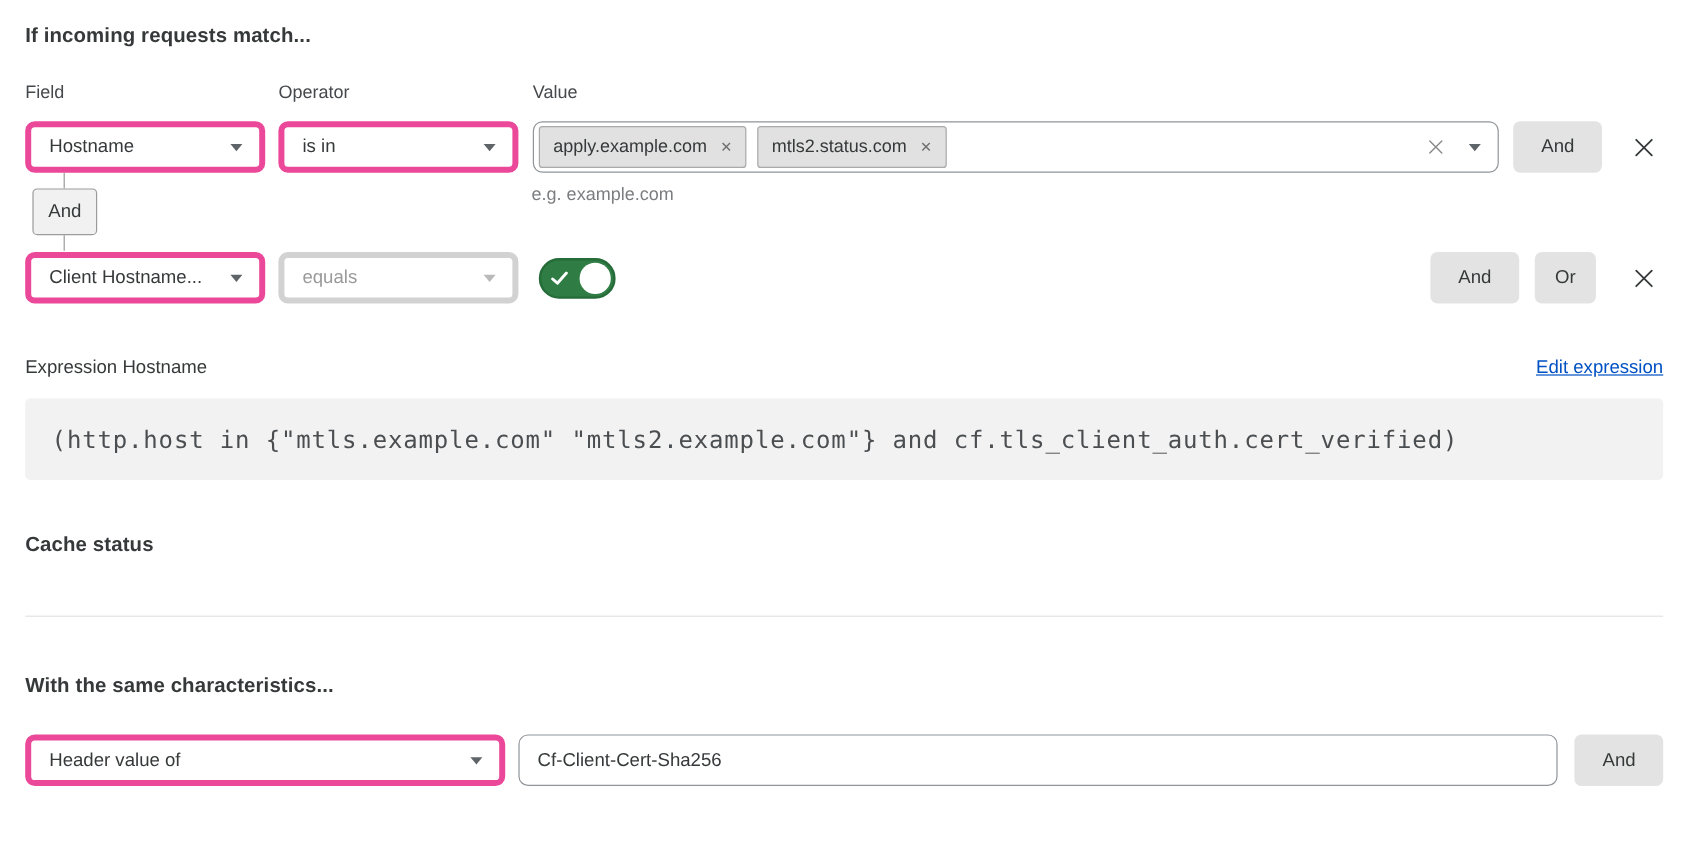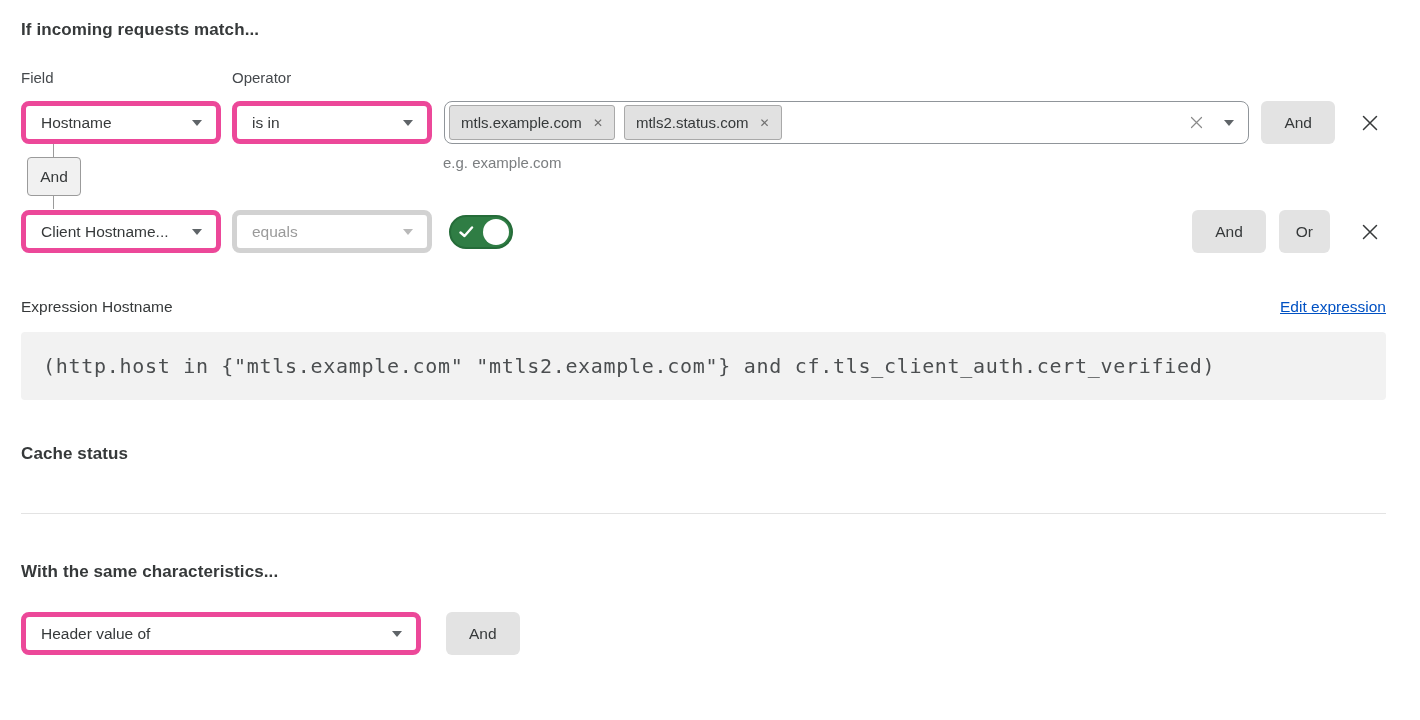--- a/index.html
+++ b/index.html
@@ -214,36 +214,37 @@
 </head>
 <body>
 
 <div class="page">
 
   <h2 class="section-title">If incoming requests match...</h2>
 
   <div class="builder-labels">
     <div class="lab-field">Field</div>
     <div class="lab-operator">Operator</div>
+    <div class="lab-value">Value</div>
   </div>
 
   <div class="cond-row">
     <div class="select w200">
       <span>Hostname</span>
       <span class="caret"></span>
     </div>
     <div class="gap11"></div>
     <div class="select w200">
       <span>is in</span>
       <span class="caret"></span>
     </div>
     <div class="gap12"></div>
     <div class="multiselect">
       <span class="tag">
-        <span>mtls.example.com</span>
+        <span>apply.example.com</span>
         <span class="tag-x">✕</span>
       </span>
       <span class="tag">
         <span>mtls2.status.com</span>
         <span class="tag-x">✕</span>
       </span>
       <span class="ms-right">
         <span class="ms-clear">
           <svg width="15" height="15" viewBox="0 0 15 15">
               <path d="M2.5 2.5 L12.5 12.5 M12.5 2.5 L2.5 12.5" stroke="#8a8a8a" stroke-width="1.2" stroke-linecap="round"></path>
@@ -307,16 +308,17 @@
 
   <hr class="divider">
 
   <h2 class="section-title char-title">With the same characteristics...</h2>
   <div class="char-row">
     <div class="select w400">
       <span>Header value of</span>
       <span class="caret"></span>
     </div>
     <div class="gap11"></div>
+    <input class="text-input" type="text" value="Cf-Client-Cert-Sha256" style="">
     <button class="gray-btn char-and">And</button>
   </div>
 
 </div>
 
 </body></html>

